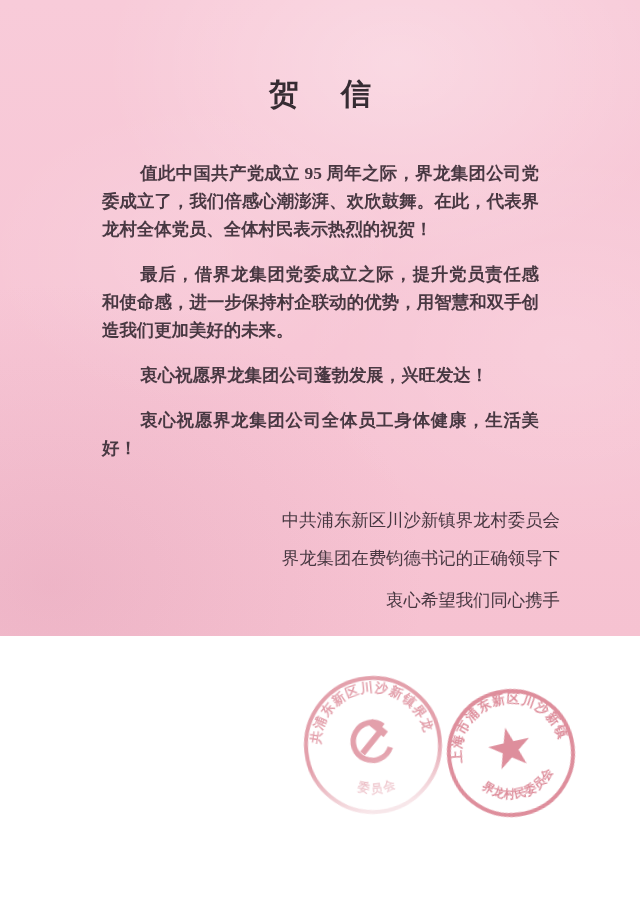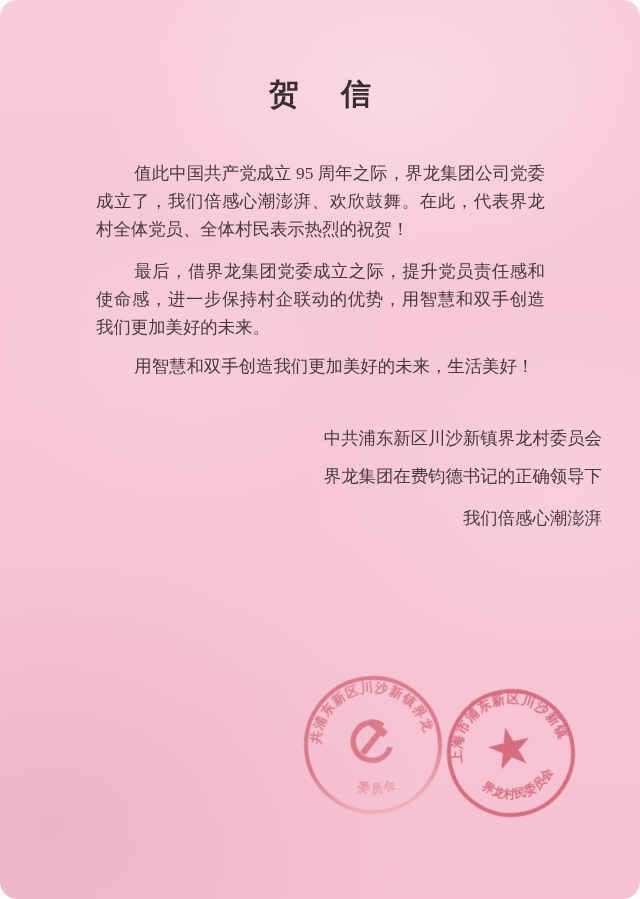--- a/index.html
+++ b/index.html
@@ -3,49 +3,48 @@
 <meta charset="utf-8">
 <style>
   html, body { margin: 0; padding: 0; }
   body {
     width: 640px; height: 899px;
     font-family: "Liberation Serif", "DejaVu Serif", serif;
     overflow: hidden;
   }
   .page {
     position: relative;
-    width: 640px; height: 899px;
+    width: 640px; height: 636px;
     background-color: #f7c7d6;
     background-image:
       radial-gradient(ellipse 420px 300px at 62% 10%, rgba(255,255,255,0.28), transparent 70%),
       radial-gradient(ellipse 380px 280px at 88% 55%, rgba(255,255,255,0.14), transparent 70%),
       radial-gradient(ellipse 520px 420px at 8% 92%, rgba(205,125,155,0.20), transparent 72%),
       radial-gradient(ellipse 300px 220px at 30% 40%, rgba(255,255,255,0.10), transparent 70%),
       linear-gradient(180deg, #f8cbd9 0%, #f7c6d5 55%, #f6c2d1 100%);
-    border-radius: 17px;
   }
   .letter { filter: blur(0.3px); }
   .title {
     margin: 0; padding-top: 74px;
     text-align: center;
     font-size: 30px; font-weight: 700;
     letter-spacing: 6px; text-indent: 6px;
     color: #362c33;
   }
   .content {
     margin: 44px 84px 0 85px;
     font-size: 17.4px; line-height: 28px;
     text-align: justify;
     color: #483842;
   }
-  .content p { margin: 11px; text-indent: 2.2em; }
+  .content p { margin: 17px; text-indent: 2.2em; font-weight: bold; }
   .content p.gap-lg { margin-top: 14px; }
   .content p.gap { margin-top: 11px; }
   .signature {
-    margin-top: 44px; padding-right: 38px;
+    margin-top: 44px; padding-right: 80px;
     text-align: right;
     font-size: 17.4px; line-height: 28px;
     color: #483842;
   }
   .sig-line { margin-bottom: 10px; }
   .sig-date { margin-top: 14px; }
   .stamp {
     position: absolute;
     color: #c9485e;
     mix-blend-mode: multiply;
@@ -70,27 +69,28 @@
 <body>
 
 <div class="page">
   <div class="letter">
 
     <h1 class="title">贺　信</h1>
 
     <div class="content">
       <p>值此中国共产党成立 95 周年之际，界龙集团公司党委成立了，我们倍感心潮澎湃、欢欣鼓舞。在此，代表界龙村全体党员、全体村民表示热烈的祝贺！</p>
       <p class="gap-lg">最后，借界龙集团党委成立之际，提升党员责任感和使命感，进一步保持村企联动的优势，用智慧和双手创造我们更加美好的未来。</p>
-      <p class="gap">用智慧和双手创造我们更加美好的未来，生活美好！</p>
+      <p class="gap">衷心祝愿界龙集团公司蓬勃发展，兴旺发达！</p>
+      <p class="gap">衷心祝愿界龙集团公司全体员工身体健康，生活美好！</p>
     </div>
 
     <div class="signature">
       <div class="sig-line">中共浦东新区川沙新镇界龙村委员会</div>
       <div class="sig-line">界龙集团在费钧德书记的正确领导下</div>
-      <div class="sig-date">我们倍感心潮澎湃</div>
+      <div class="sig-date">衷心希望我们同心携手</div>
     </div>
 
   </div>
 
   <div class="stamp stamp-left">
     <svg width="150" height="150" viewBox="0 0 150 150">
       <circle cx="75" cy="75" r="67" fill="none" stroke="currentColor" stroke-width="4"></circle>
       <path id="sealLtop" d="M 22,75 A 53,53 0 0 1 128,75" fill="none"></path>
       <path id="sealLbot" d="M 32,96 A 48,48 0 0 0 118,96" fill="none"></path>
       <text font-size="13" letter-spacing="1" fill="currentColor">

